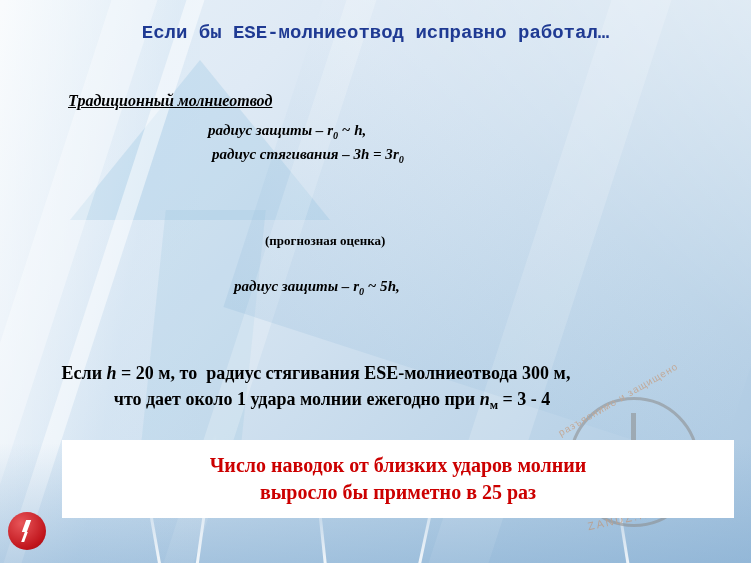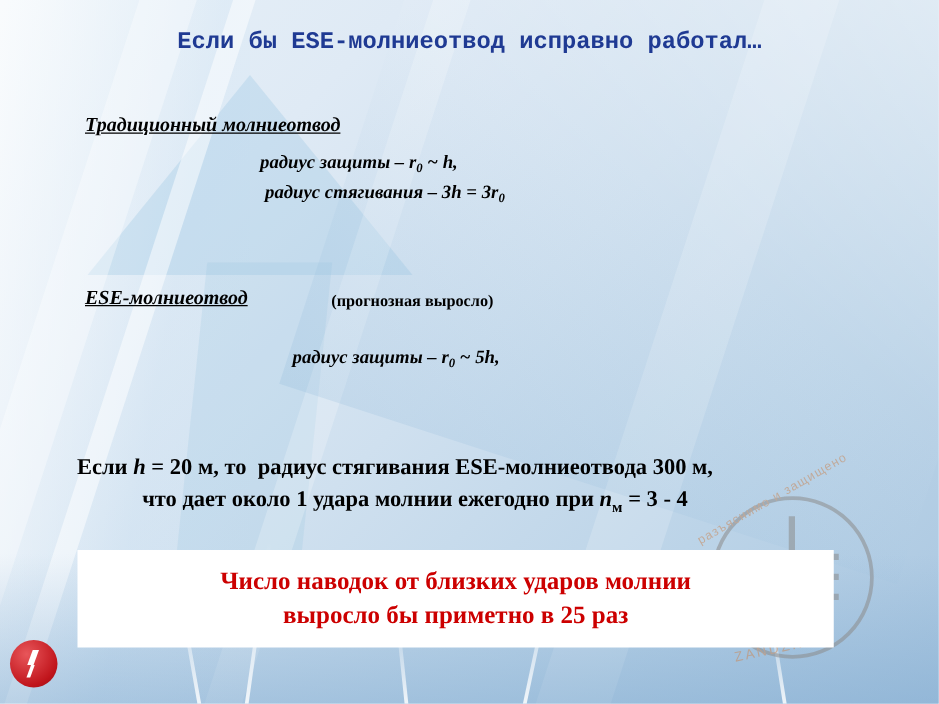--- a/index.html
+++ b/index.html
@@ -198,21 +198,21 @@
     font-weight: bold;
     color: #000;
     line-height: 1.45;
   }
   .conclusion .l2 { display: block; padding-left: 32px; }
 
   .highlight-box {
     position: absolute;
     left: 62px;
     top: 440px;
-    width: 605px;
+    width: 672px;
     height: 78px;
     background: #ffffff;
     display: flex;
     flex-direction: column;
     align-items: center;
     justify-content: center;
   }
   .highlight-box .hl-line {
     color: #cc0000;
     font-weight: bold;
@@ -304,22 +304,21 @@
 
     <div class="block-label label-trad">Традиционный молниеотвод</div>
 
     <div class="formula f1">
       радиус защиты – <i>r</i><sub>0</sub> ~ <i>h</i>,
     </div>
     <div class="formula f2">
       радиус стягивания – 3<i>h</i> = 3<i>r</i><sub>0</sub>
     </div>
 
-    <div class="block-label label-ese">ESE-молниеотвод</div>
-    <div class="label-note">(прогнозная выросло)</div>
+    <div class="label-note">(прогнозная оценка)</div>
 
     <div class="formula f3">
       радиус защиты – <i>r</i><sub>0</sub> ~ 5<i>h</i>,
     </div>
 
     <div class="conclusion">
       <span class="l1">Если <i>h</i> = 20 м, то&nbsp; радиус стягивания ESE-молниеотвода 300 м,</span>
       <span class="l2">что дает около 1 удара молнии ежегодно при <i>n</i><sub>м</sub> = 3 - 4</span>
     </div>
 

